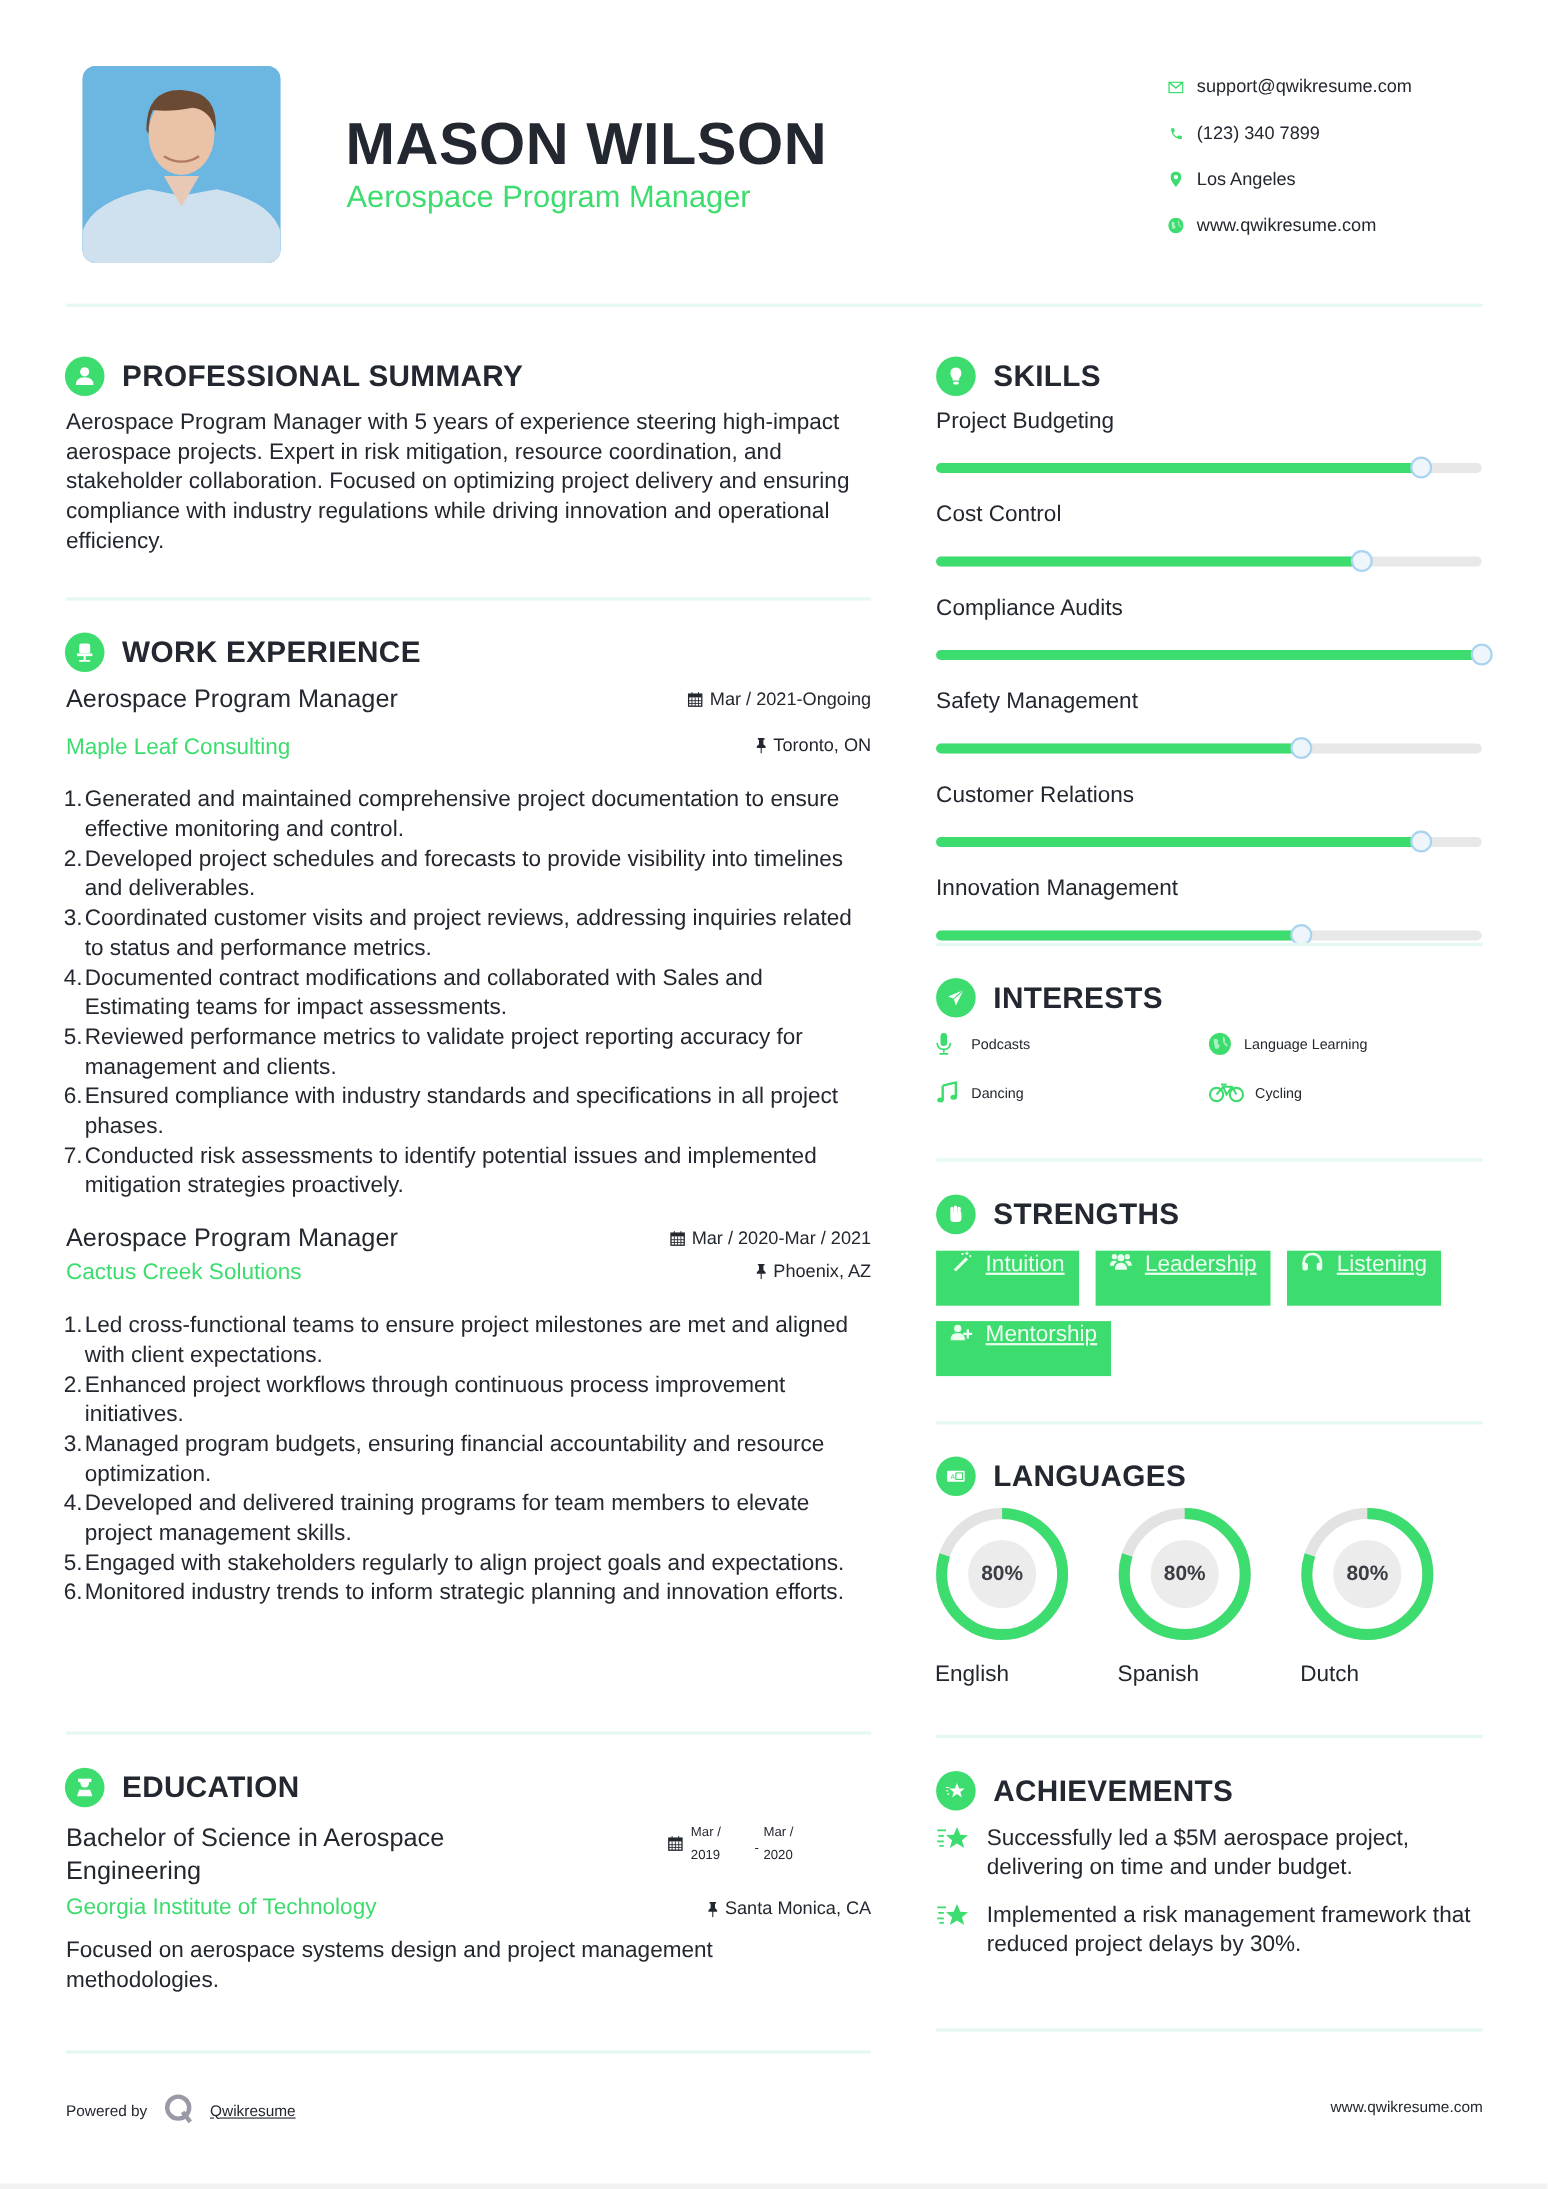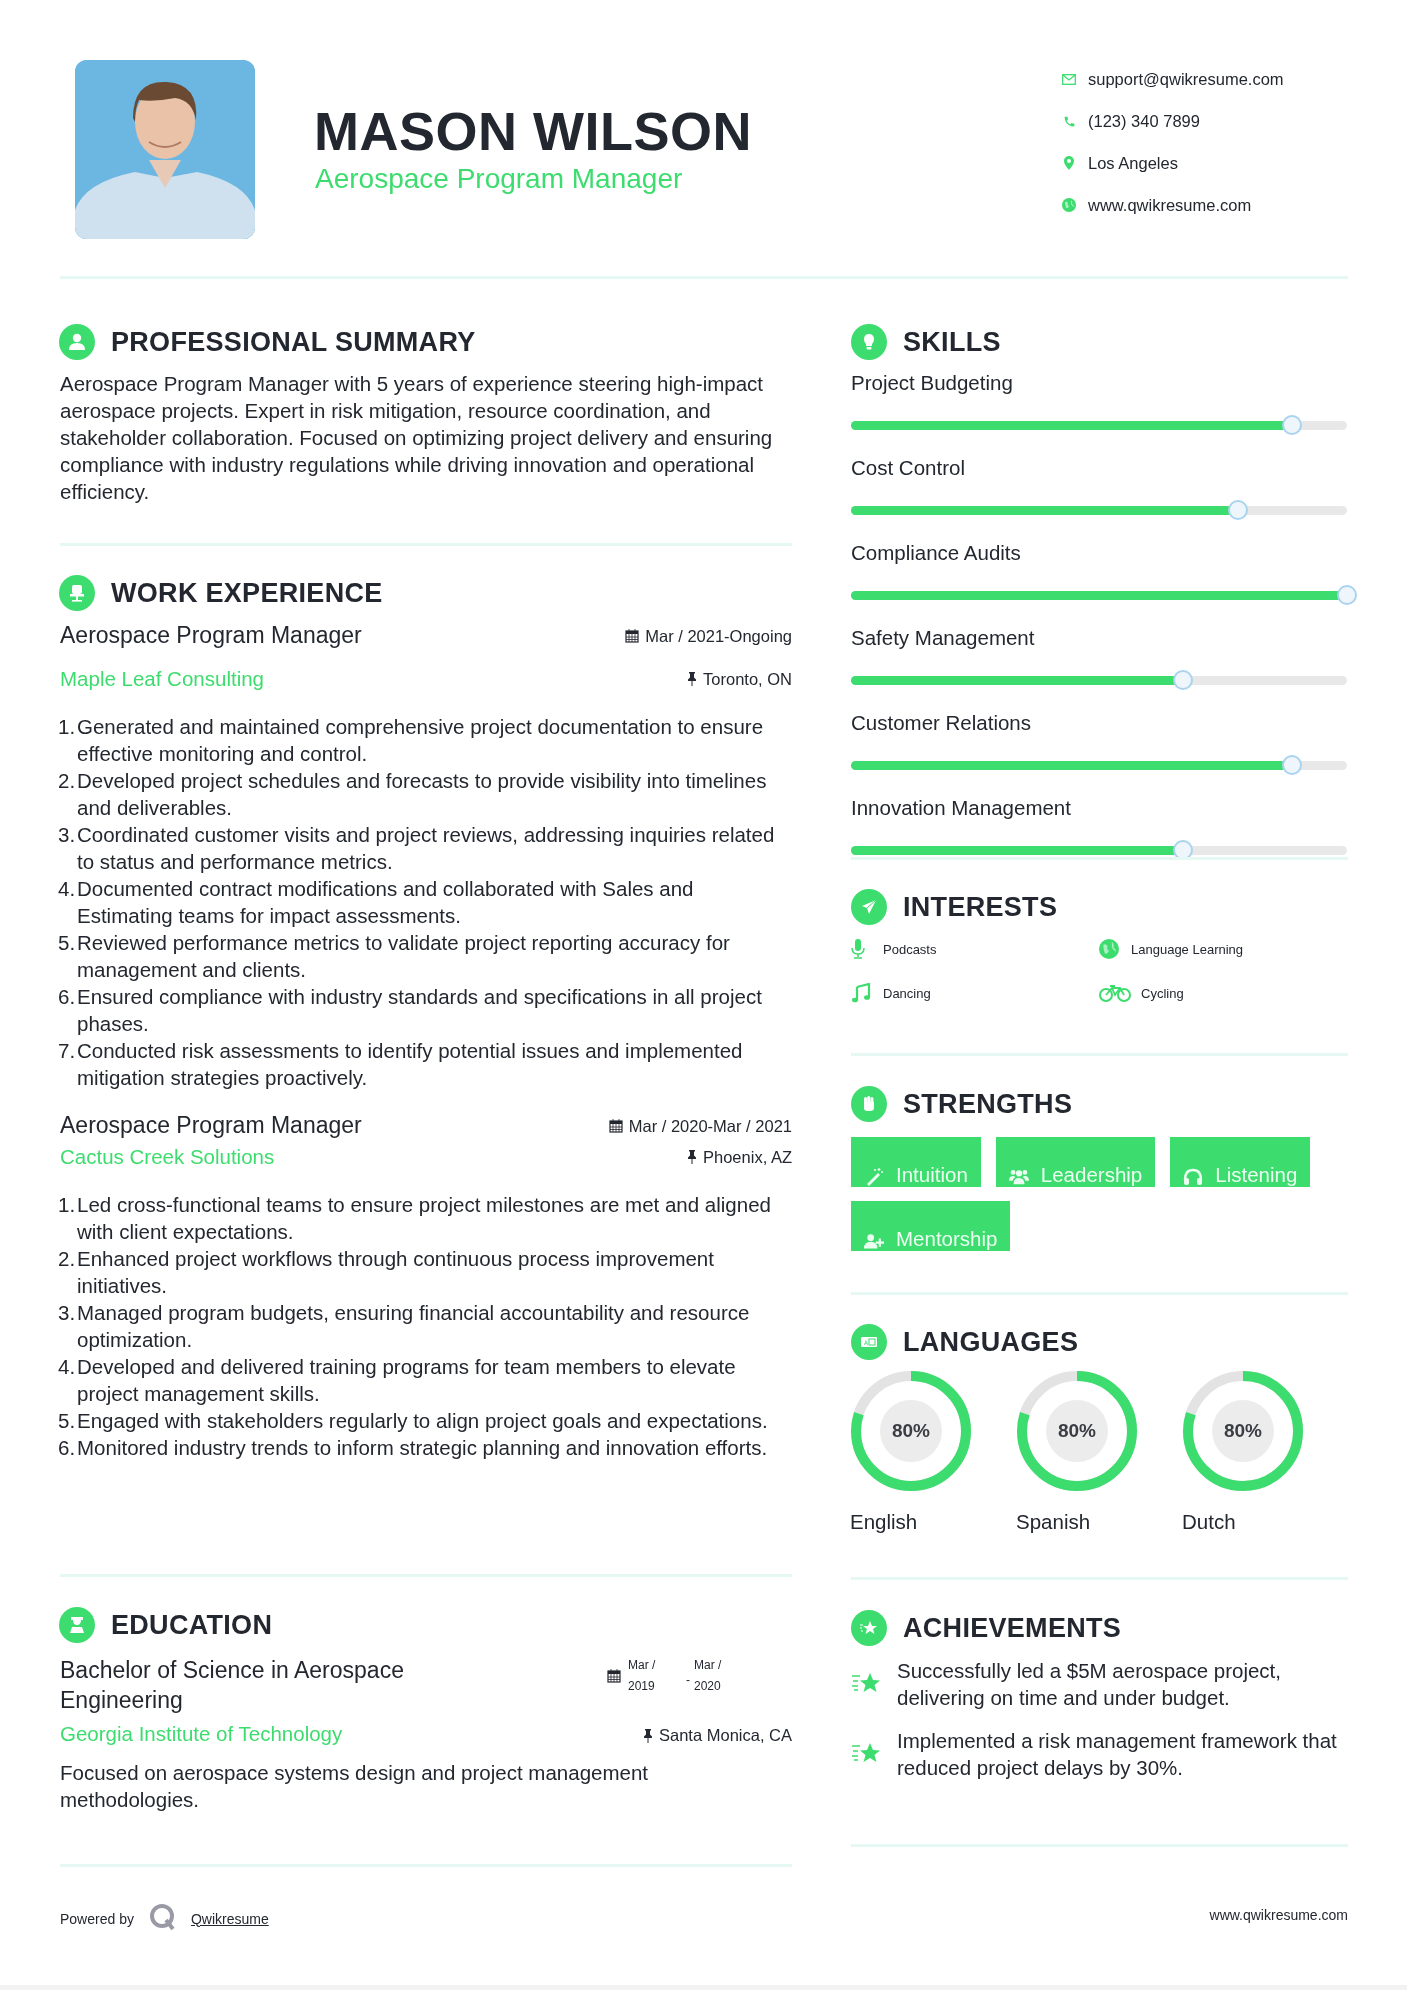--- a/index.html
+++ b/index.html
@@ -42,33 +42,33 @@
   .skill-fill { position: absolute; left: 0; top: 0; height: 9px; background: #3ddc6e; border-radius: 5px; }
   .skill-knob { position: absolute; top: -6px; width: 20px; height: 20px; border-radius: 50%; background: #eef6fb; border: 2px solid #a9d3ee; margin-left: -10px; }
 
   
   .interests { display: grid; grid-template-columns: 248px 248px; row-gap: 16px; }
   .interest { display: flex; align-items: center; font-size: 13px; color: #23272f; height: 28px; }
   .interest .ii { width: 32px; color: #3ddc6e; display: flex; align-items: center; }
 
   
   .tags { display: flex; flex-wrap: wrap; gap: 14px 15px; width: 500px; }
-  .tag { background: #3ddc6e; color: #eafff0; font-size: 20.5px; height: 50px; padding: 0 13px; display: flex; align-items: flex-end; gap: 12px; }
+  .tag { background: #3ddc6e; color: #eafff0; font-size: 20.5px; height: 50px; padding: 0 13px; display: flex; align-items: flex-start; gap: 12px; text-decoration: underline; }
   .tag svg { width: 20px; height: 20px; }
 
   
   .langs { display: flex; gap: 44px; }
   .lang { width: 122px; display: flex; flex-direction: column; align-items: flex-start; }
   .ring { position: relative; width: 122px; height: 122px; }
   .ring svg { position: absolute; left: 0; top: 0; }
   .ring .pct { position: absolute; left: 50%; top: 50%; transform: translate(-50%,-50%); width: 62px; height: 62px; border-radius: 50%; background: #ececec; display: flex; align-items: center; justify-content: center; font-size: 19px; font-weight: 700; color: #3a3d44; }
   .lang-name { font-size: 20.5px; color: #23272f; margin-top: 18px; }
 
   
-  .ach { display: flex; margin-bottom: 16px; align-items: center; }
+  .ach { display: flex; margin-bottom: 16px; }
   .ach .ai { width: 46px; flex: none; padding-top: 2px; }
   .ach .at { font-size: 20.5px; line-height: 27px; color: #23272f; }
 
   
   .footer-left { left: 60px; top: 1903px; display: flex; align-items: center; font-size: 14px; color: #23272f; }
   .footer-left .q { margin: 0 14px 0 15px; }
   .footer-link { text-decoration: underline; color: #23272f; }
   .footer-right { right: 59px; top: 1907px; font-size: 14px; color: #23272f; }
   .bottom-bar { left: 0; top: 1985px; width: 1407px; height: 5px; background: #f2f2f2; }
 </style>

